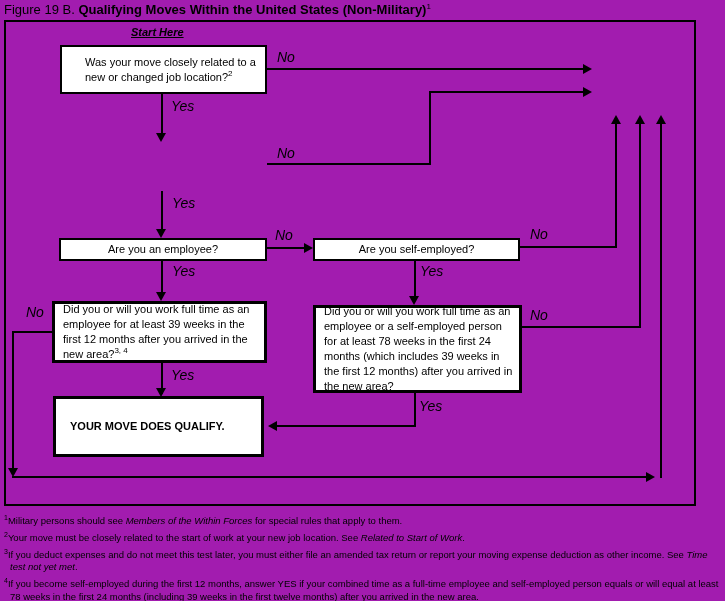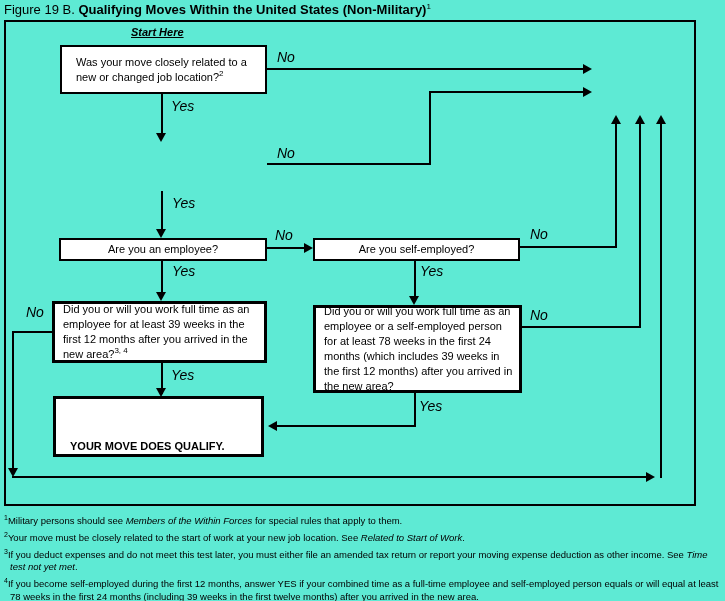--- a/index.html
+++ b/index.html
@@ -1,16 +1,16 @@
 <!DOCTYPE html>
 <html><head>
 <meta charset="utf-8">
 <style>
   html,body{margin:0;padding:0;background:#fff;}
-  #page{position:relative;width:725px;height:601px;background:#5eead4;
+  #page{position:relative;width:725px;height:601px;background:#a21caf;
         font-family:"Liberation Sans",sans-serif;color:#000;overflow:hidden;}
 
   
   .title{position:absolute;left:4px;top:2px;font-size:13px;white-space:nowrap;}
   .title .main{font-weight:bold;}
   .title sup{font-size:8px;}
 
   
   .frame{position:absolute;left:4px;top:20px;width:692px;height:486px;border:2px solid #000;box-sizing:border-box;}
 
@@ -21,27 +21,27 @@
   .arr{position:absolute;width:0;height:0;}
   .arr-r{border-top:5px solid transparent;border-bottom:5px solid transparent;border-left:9px solid #000;}
   .arr-l{border-top:5px solid transparent;border-bottom:5px solid transparent;border-right:9px solid #000;}
   .arr-d{border-left:5px solid transparent;border-right:5px solid transparent;border-top:9px solid #000;}
   .arr-u{border-left:5px solid transparent;border-right:5px solid transparent;border-bottom:9px solid #000;}
 
   
   .node{position:absolute;background:#fff;border:2px solid #000;box-sizing:border-box;
         font-size:11px;line-height:15px;display:flex;flex-direction:column;justify-content:center;}
   .thick{border-width:3px;}
-  .b1{left:60px;top:45px;width:207px;height:49px;padding-left:14px;padding-right:4px;}
+  .b1{left:60px;top:45px;width:207px;height:49px;padding-left:23px;padding-right:4px;}
   .b2{left:59px;top:142px;width:208px;height:49px;padding-left:12px;padding-right:4px;}
   .b3{left:59px;top:238px;width:208px;height:23px;text-align:center;}
   .b4{left:313px;top:238px;width:207px;height:23px;text-align:center;}
   .b5{left:52px;top:301px;width:215px;height:62px;padding-left:8px;padding-right:2px;}
   .b6{left:313px;top:305px;width:209px;height:88px;padding-left:8px;padding-right:2px;}
-  .b7{left:53px;top:396px;width:211px;height:61px;padding-left:14px;justify-content:flex-end;}
+  .b7{left:53px;top:396px;width:211px;height:61px;padding-left:14px;}
   .b7 .t{font-weight:bold;}
   .bnq{left:592px;top:45px;width:93px;height:70px;text-align:center;font-weight:bold;}
   .node sup{font-size:8px;line-height:0;}
 
   
   .lbl{position:absolute;font-size:14px;font-style:italic;white-space:nowrap;}
   .start{position:absolute;left:131px;top:26px;font-size:11px;font-weight:bold;font-style:italic;text-decoration:underline;}
   .no1{left:277px;top:49px;}  .yes1{left:171px;top:98px;}
   .no2{left:277px;top:145px;} .yes2{left:172px;top:195px;}
   .no3{left:275px;top:227px;} .yes3{left:172px;top:263px;}

